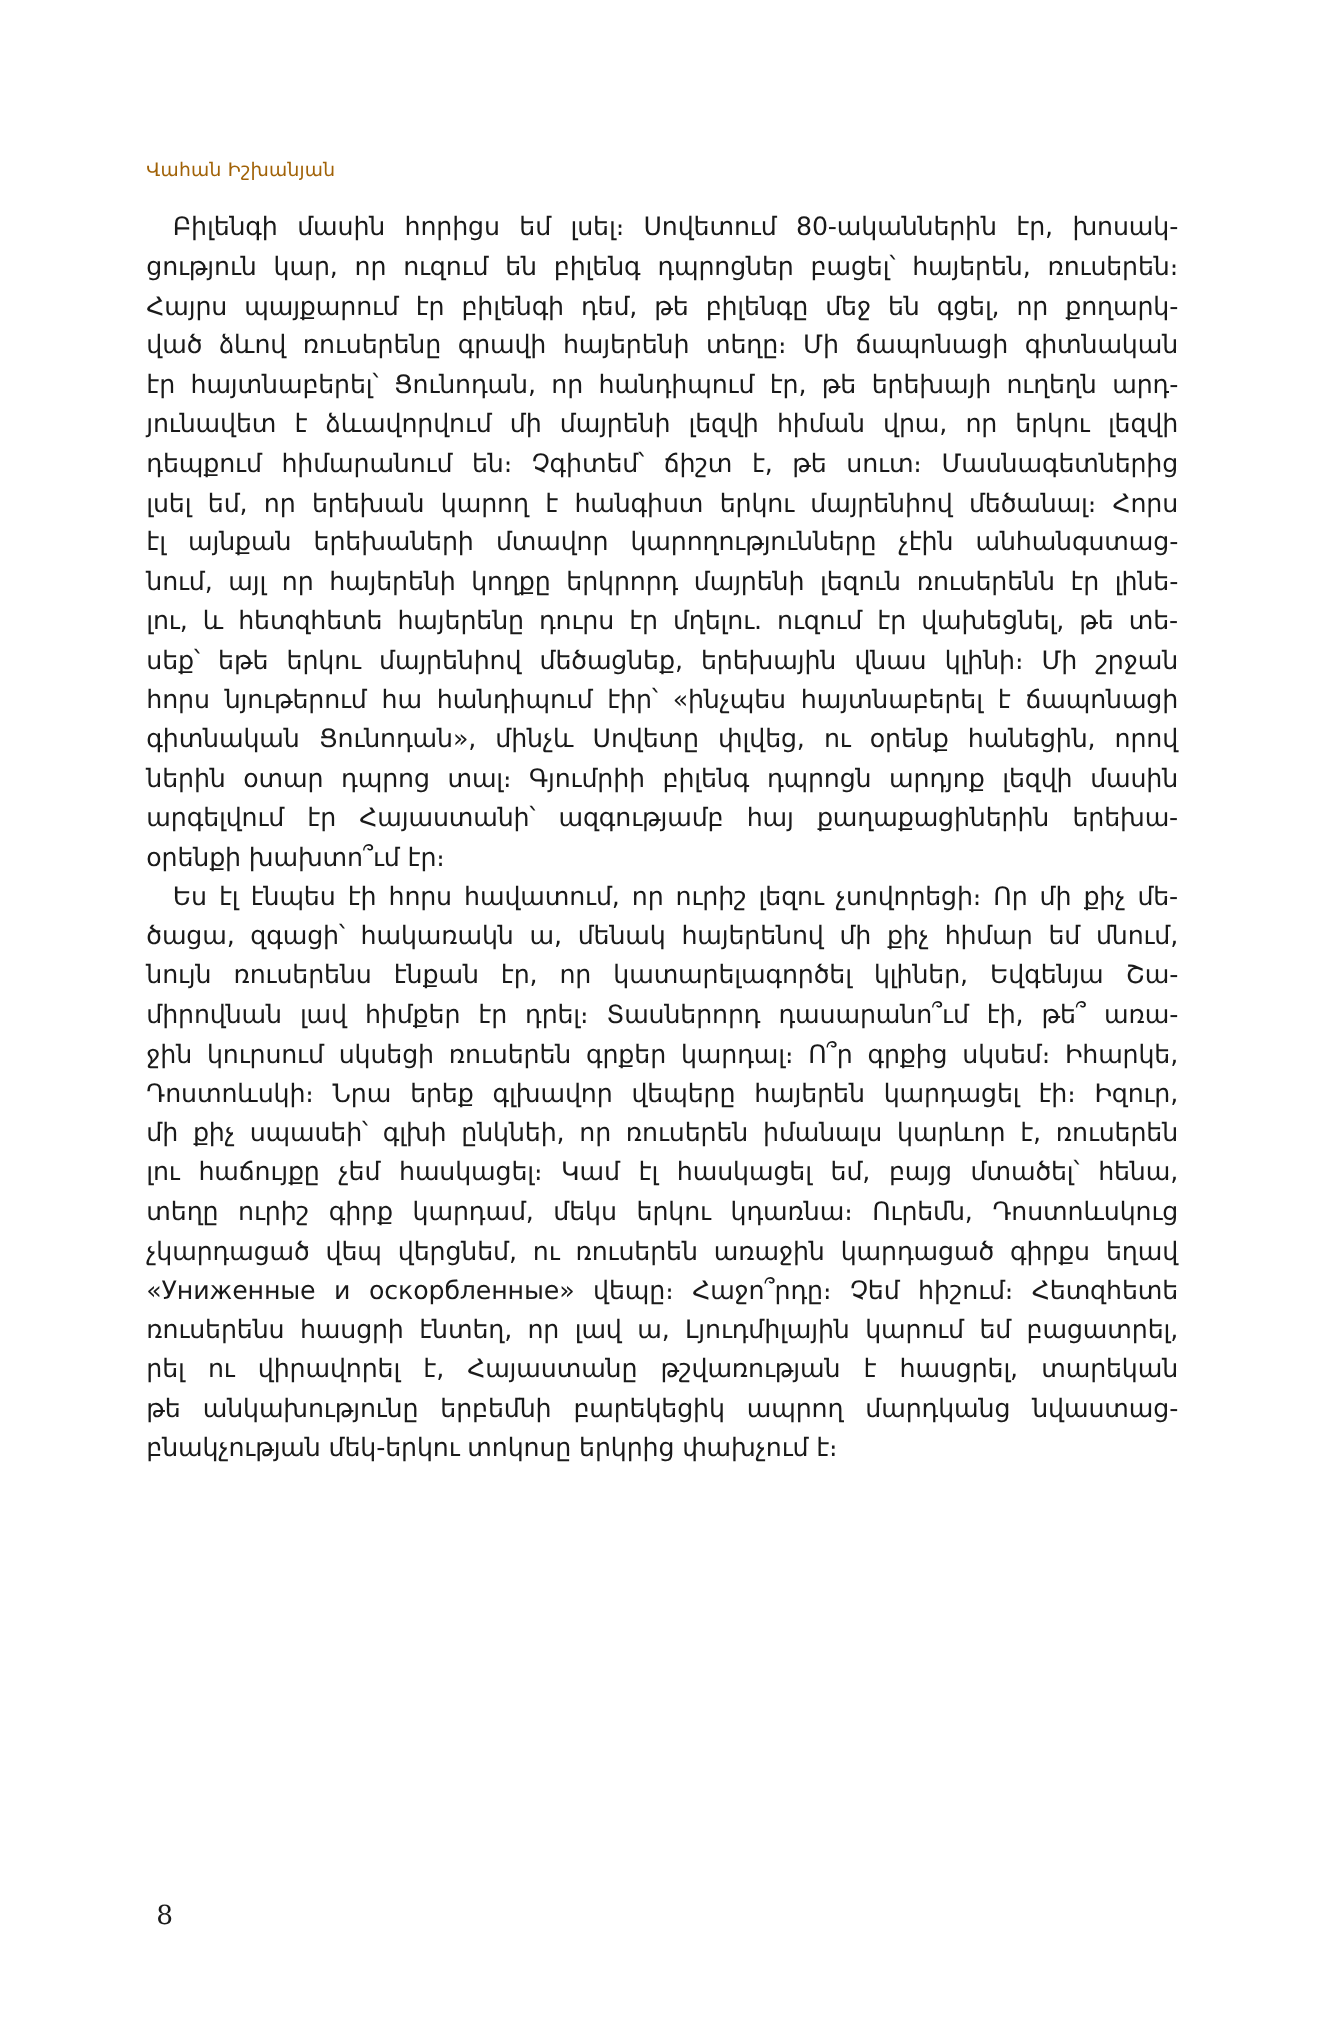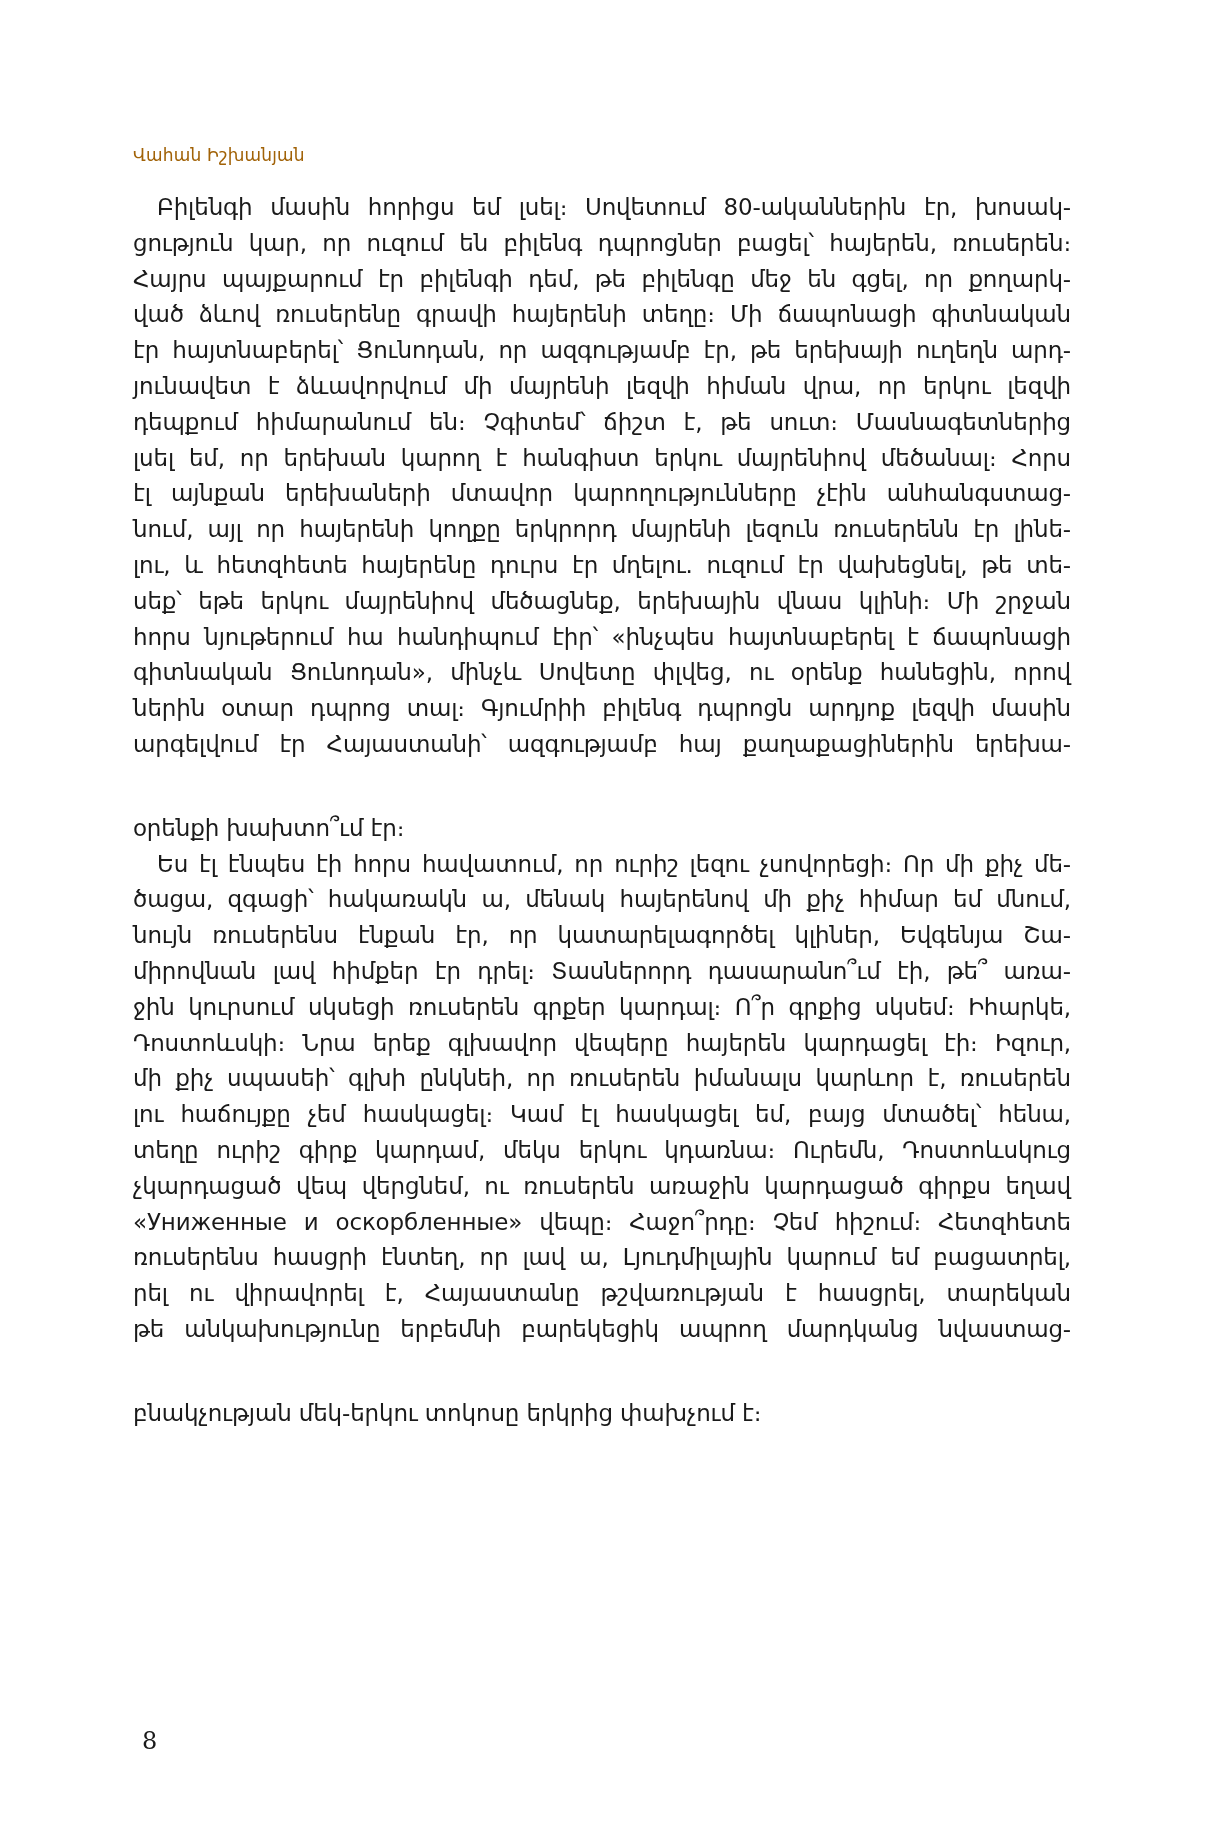--- a/index.html
+++ b/index.html
@@ -40,21 +40,20 @@
       text-align: justify;
       text-align-last: justify;
       font-family: "DejaVu Sans", sans-serif;
       letter-spacing: -0.15px;
     }
     .line.indent {
       padding-left: 24px;
     }
     .line.last {
       text-align-last: left;
-      margin-top: 48px;
     }
     .page-number {
       position: absolute;
       left: 142px;
       top: 1727px;
       font-size: 24px;
       color: #1a1a1a;
       font-family: "DejaVu Serif", "Liberation Serif", serif;
     }
   </style>
@@ -62,21 +61,21 @@
 <body>
 
 <div class="running-header">Վահան Իշխանյան</div>
 
 <div class="text-block">
   <div class="paragraph">
     <span class="line indent">Բիլենգի մասին հորիցս եմ լսել։ Սովետում 80-ականներին էր, խոսակ-</span>
     <span class="line">ցություն կար, որ ուզում են բիլենգ դպրոցներ բացել՝ հայերեն, ռուսերեն։</span>
     <span class="line">Հայրս պայքարում էր բիլենգի դեմ, թե բիլենգը մեջ են գցել, որ քողարկ-</span>
     <span class="line">ված ձևով ռուսերենը գրավի հայերենի տեղը։ Մի ճապոնացի գիտնական</span>
-    <span class="line">էր հայտնաբերել՝ Ցունոդան, որ ազգությամբ էր, թե երեխայի ուղեղն արդ-</span>
+    <span class="line">էր հայտնաբերել՝ Ցունոդան, որ հանդիպում էր, թե երեխայի ուղեղն արդ-</span>
     <span class="line">յունավետ է ձևավորվում մի մայրենի լեզվի հիման վրա, որ երկու լեզվի</span>
     <span class="line">դեպքում հիմարանում են։ Չգիտեմ՝ ճիշտ է, թե սուտ։ Մասնագետներից</span>
     <span class="line">լսել եմ, որ երեխան կարող է հանգիստ երկու մայրենիով մեծանալ։ Հորս</span>
     <span class="line">էլ այնքան երեխաների մտավոր կարողությունները չէին անհանգստաց-</span>
     <span class="line">նում, այլ որ հայերենի կողքը երկրորդ մայրենի լեզուն ռուսերենն էր լինե-</span>
     <span class="line">լու, և հետզհետե հայերենը դուրս էր մղելու. ուզում էր վախեցնել, թե տե-</span>
     <span class="line">սեք՝ եթե երկու մայրենիով մեծացնեք, երեխային վնաս կլինի։ Մի շրջան</span>
     <span class="line">հորս նյութերում հա հանդիպում էիր՝ «ինչպես հայտնաբերել է ճապոնացի</span>
     <span class="line">գիտնական Ցունոդան», մինչև Սովետը փլվեց, ու օրենք հանեցին, որով</span>
     <span class="line">ներին օտար դպրոց տալ։ Գյումրիի բիլենգ դպրոցն արդյոք լեզվի մասին</span>

